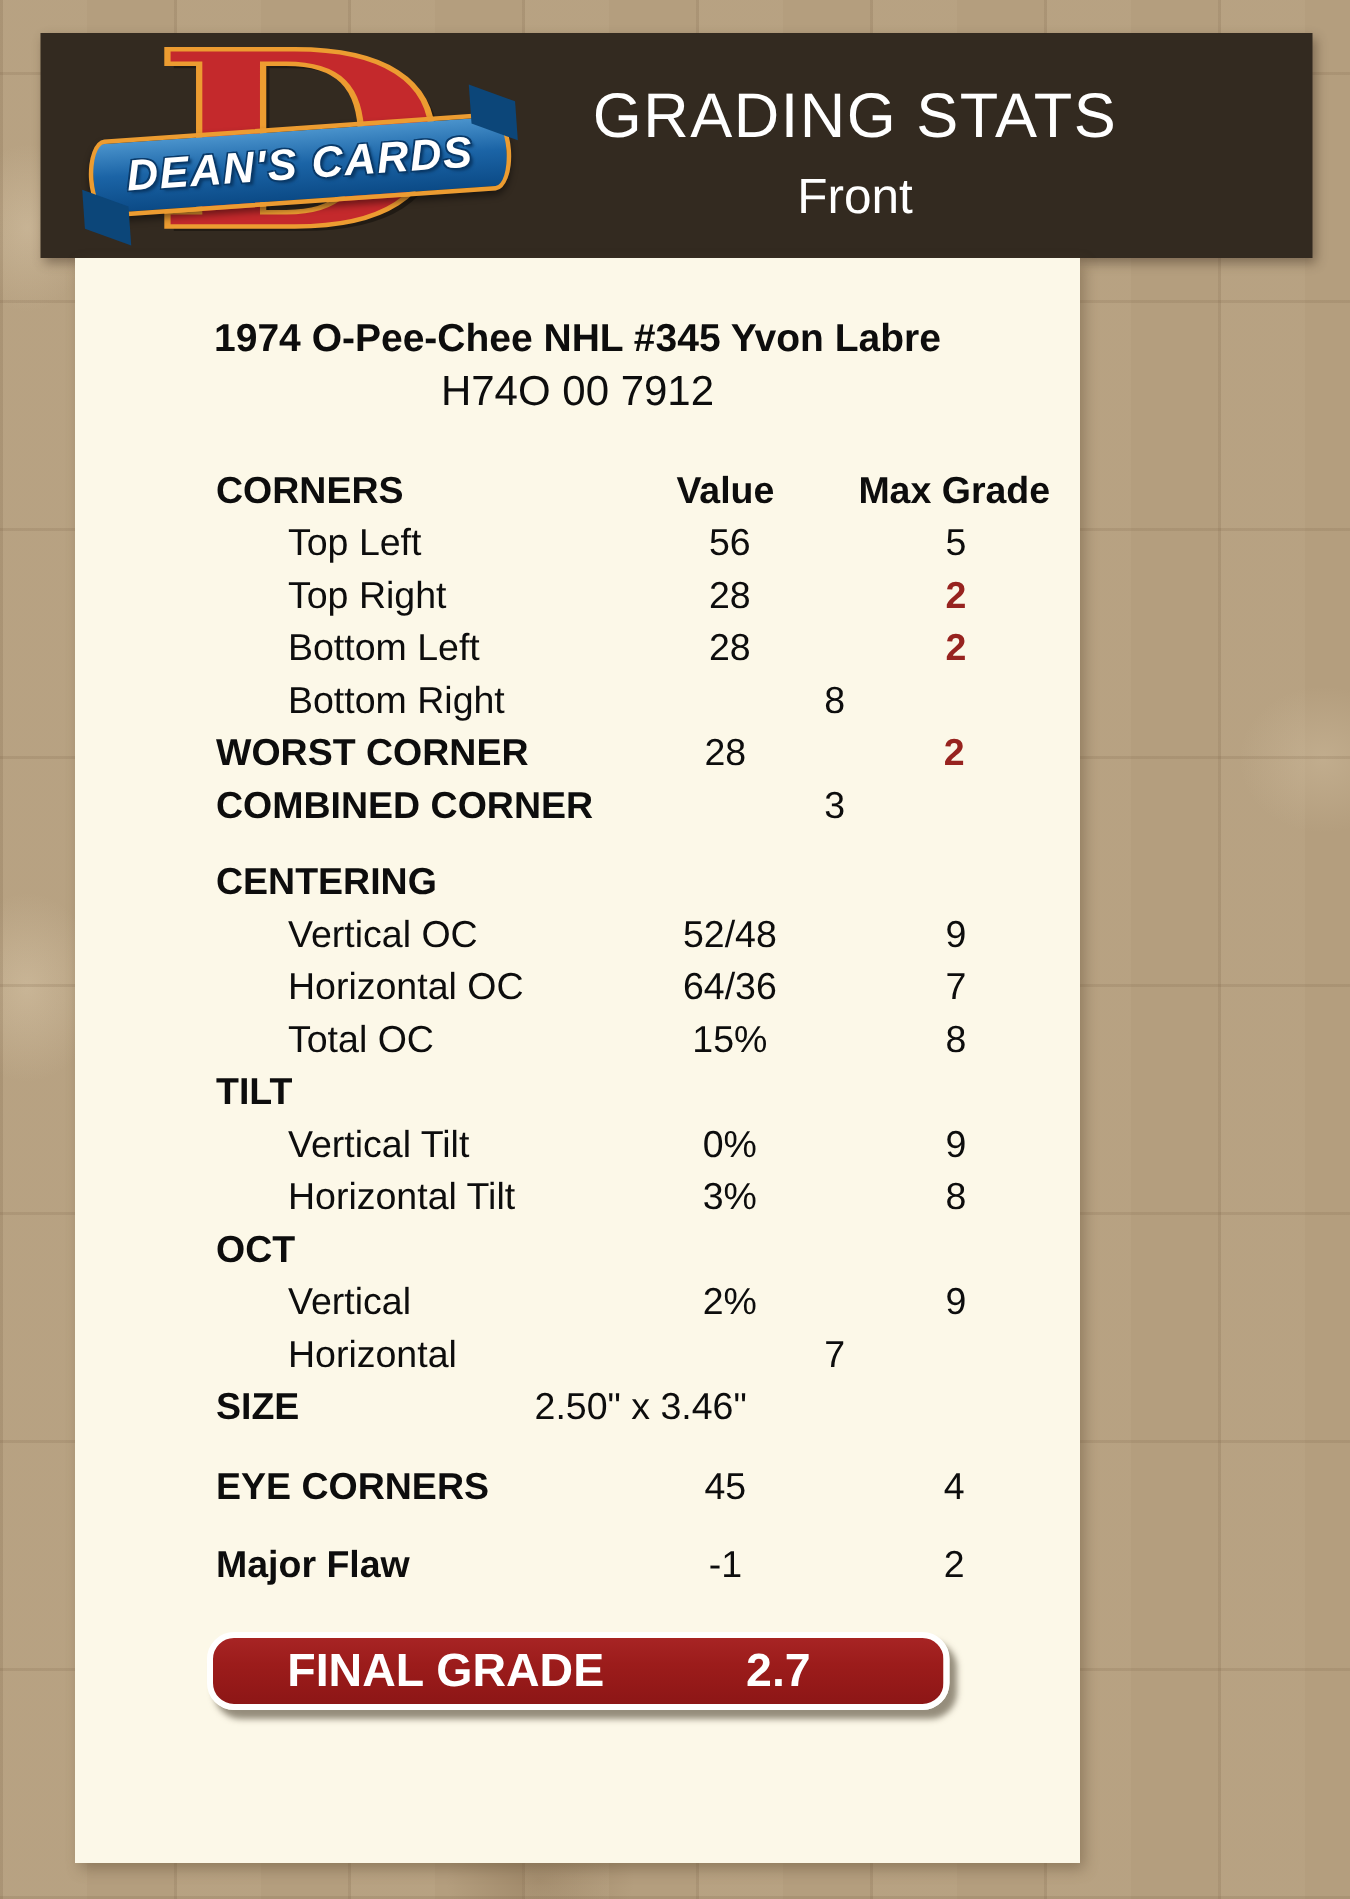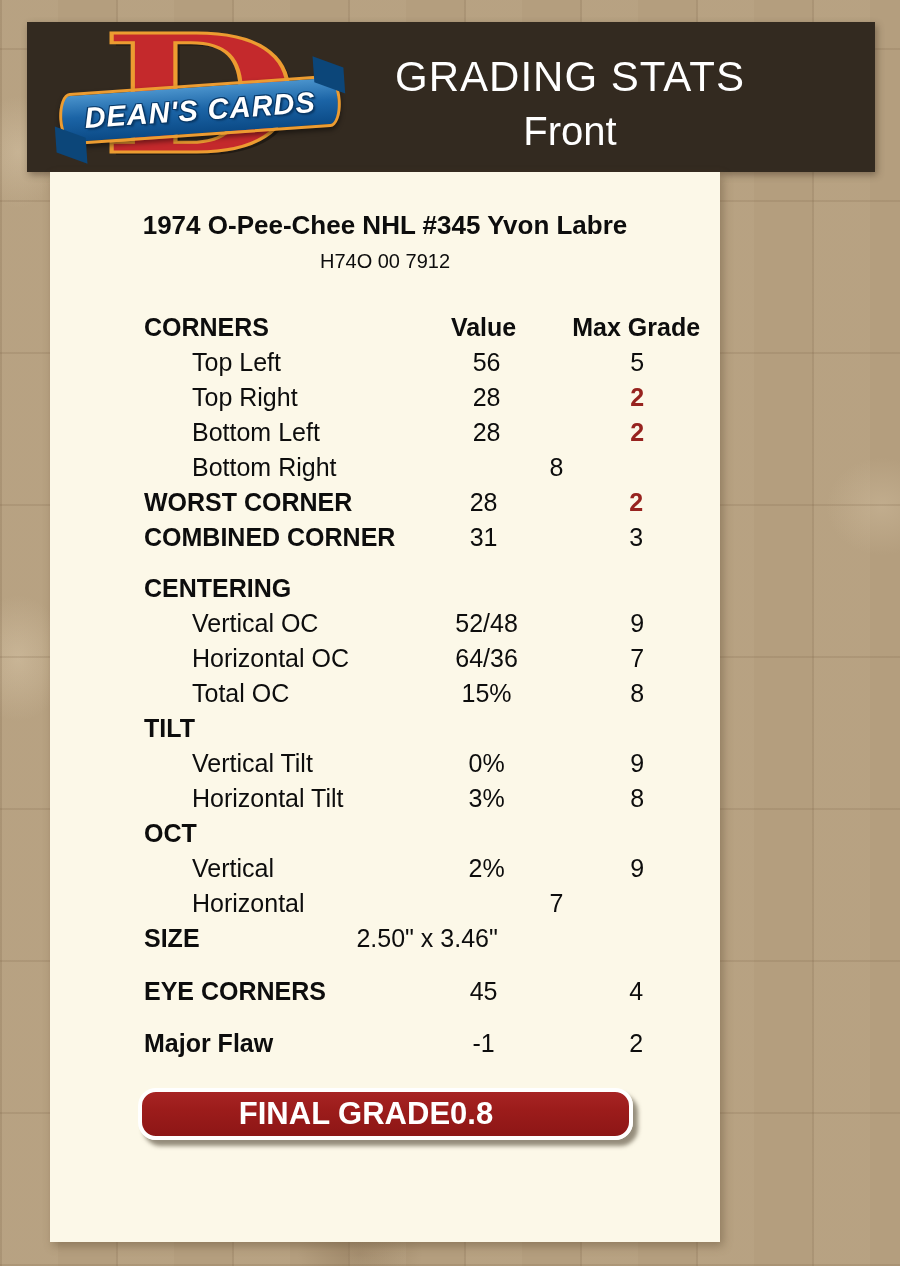--- a/index.html
+++ b/index.html
@@ -41,21 +41,21 @@
     position:absolute;left:27px;top:22px;width:848px;height:150px;
     background:var(--header-bg);
     box-shadow:2px 3px 7px rgba(60,45,30,.45);
   }
   .titles{
     position:absolute;left:250px;right:12px;top:0;bottom:0;
     display:flex;flex-direction:column;align-items:center;justify-content:center;
     color:#fff;text-align:center;
   }
   .main-title{font-size:42px;line-height:50px;letter-spacing:1px;margin-top:10px;}
-  .sub-title{font-size:40px;line-height:42px;margin-top:8px;}
+  .sub-title{font-size:33px;line-height:42px;margin-top:8px;}
 
   
   .logo{position:absolute;left:32px;top:8px;width:280px;height:134px;}
   .logo-d{
     position:absolute;left:42px;top:-10px;
     font-family:"DejaVu Serif","Liberation Serif",serif;
     font-weight:bold;font-size:162px;line-height:150px;
     color:var(--logo-red);
     -webkit-text-stroke:3px var(--logo-orange);
     transform:scaleX(1.4);transform-origin:left center;
@@ -81,41 +81,41 @@
   }
 
   
   .panel{
     position:absolute;left:50px;top:172px;width:670px;height:1070px;
     background:var(--panel-bg);
     box-shadow:3px 4px 9px rgba(95,75,50,.45);
     color:var(--text);
   }
   .card-title{margin-top:38px;text-align:center;font-size:26px;font-weight:bold;line-height:30px;}
-  .card-serial{margin-top:6px;text-align:center;font-size:20px;line-height:30px;}
+  .card-serial{margin-top:6px;text-align:center;font-size:28px;line-height:30px;}
 
   
   .stats{margin:34px 0 0 94px;}
   .row{display:flex;height:35px;line-height:35px;font-size:25px;}
   .c-label{width:315px;white-space:nowrap;}
   .c-value{width:160px;text-align:center;white-space:nowrap;}
   .c-max{width:195px;text-align:center;white-space:nowrap;}
   .row.item .c-label{padding-left:48px;}
   .row.head .c-label,.row.head .c-value,.row.head .c-max{font-weight:bold;}
   .row.section .c-label,.row.total .c-label{font-weight:bold;}
   .c-max.red{color:var(--accent-red);font-weight:bold;}
   .row.size-row .c-value{display:inline-block;transform:translateX(-56px);}
 
   
   .final-grade{
     margin:27px auto 0;width:495px;height:52px;
     background:linear-gradient(180deg,#a72424 0%,var(--button-red) 40%,#8d1616 100%);
     border:4px solid #fff;border-radius:18px;
     box-shadow:5px 6px 4px rgba(130,122,105,.85);
-    display:flex;align-items:center;justify-content:center;
+    display:flex;align-items:center;justify-content:space-between;
     padding:0 88px 0 50px;
     color:#fff;font-weight:bold;font-size:31px;white-space:nowrap;
   }
 </style>
 </head>
 <body>
 
 <div class="page">
   <div class="collage"></div>
 
@@ -161,21 +161,20 @@
           <span class="c-label">Bottom Right</span>
           <span class="c-max">8</span>
         </div>
         <div class="row total">
           <span class="c-label">WORST CORNER</span>
           <span class="c-value">28</span>
           <span class="c-max red">2</span>
         </div>
         <div class="row total">
           <span class="c-label">COMBINED CORNER</span>
-          <span class="c-value">31</span>
           <span class="c-max">3</span>
         </div>
         <div class="row section" style="margin-top: 16px;">
           <span class="c-label">CENTERING</span>
           <span class="c-value"></span>
           <span class="c-max"></span>
         </div>
         <div class="row item">
           <span class="c-label">Vertical OC</span>
           <span class="c-value">52/48</span>
@@ -232,16 +231,16 @@
         </div>
         <div class="row total" style="margin-top: 17px;">
           <span class="c-label">Major Flaw</span>
           <span class="c-value">-1</span>
           <span class="c-max">2</span>
         </div>
       </div>
 
     <div class="final-grade">
       <span class="fg-label">FINAL GRADE</span>
-      <span class="fg-value">0.8</span>
+      <span class="fg-value">2.7</span>
     </div>
   </main>
 </div>
 
 </body></html>

